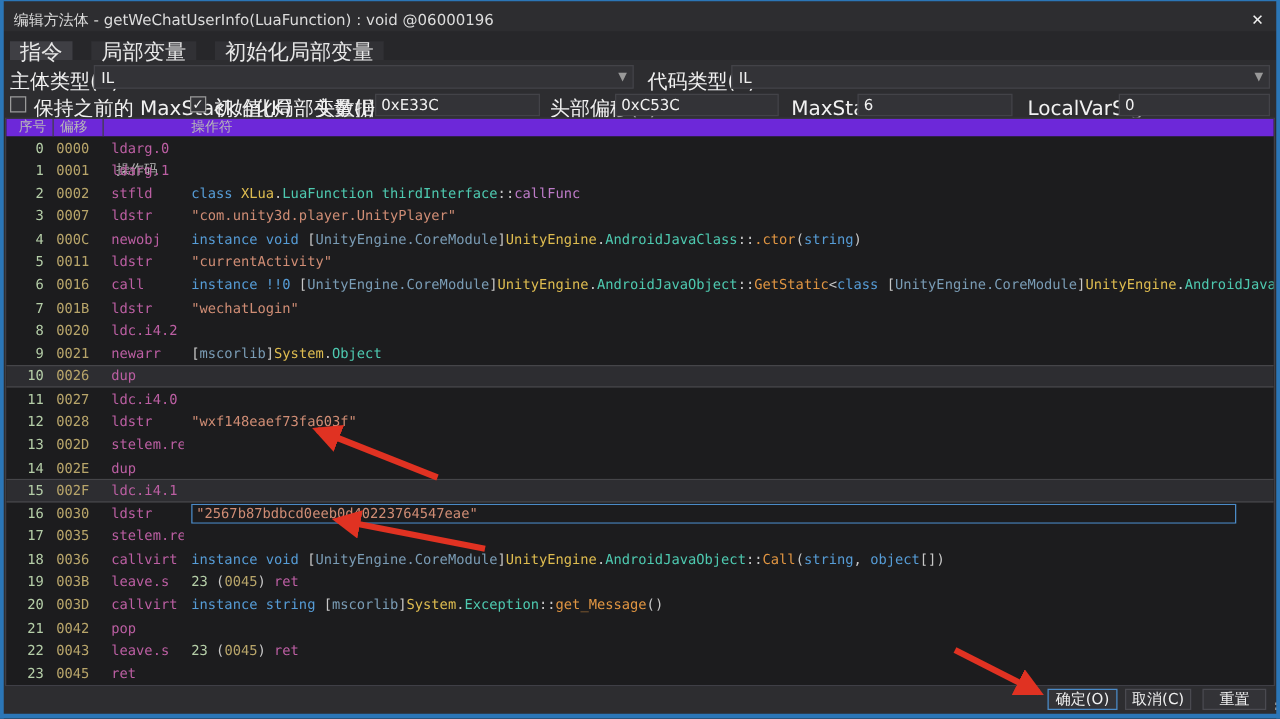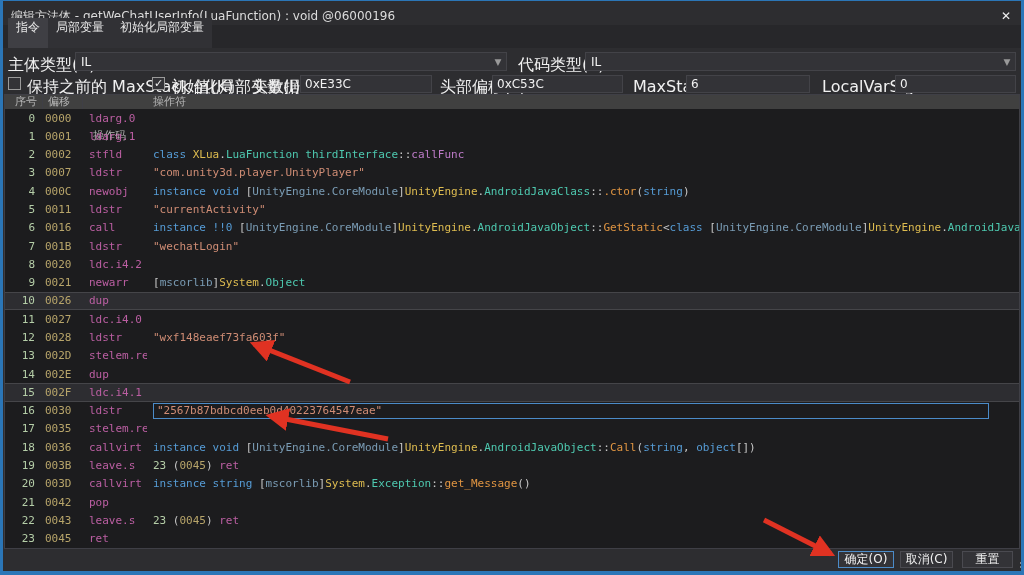--- a/index.html
+++ b/index.html
@@ -13,38 +13,38 @@
   #edge-bottom{left:0;bottom:0;width:1024px;height:4px;}
 
   .titlebar{position:absolute;left:3px;top:4px;right:3px;height:24px;background:var(--titlebar_bg,#2D2D30);
             display:flex;align-items:center;}
   .title{font-size:12px;color:#DCDCDC;padding-left:8px;white-space:nowrap;}
   .close{margin-left:auto;width:22px;height:18px;margin-right:4px;text-align:center;line-height:18px;
          font-size:12px;color:#F1F1F1;cursor:pointer;}
 
   .tabstrip{position:absolute;left:3px;top:25px;right:3px;height:23px;background:var(--panel_dark,#27272A);
             display:flex;align-items:flex-end;padding-left:5px;box-sizing:border-box;}
-  .tab{height:30px;line-height:19px;padding:0 8px;font-size:12px;background:#313135;color:#E8E8E8;margin-right:0;}
+  .tab{height:15px;line-height:19px;padding:0 8px;font-size:17px;background:#313135;color:#E8E8E8;margin-right:15px;}
   .tab.active{background:#3F3F44;}
 
   .label{position:absolute;font-size:16px;color:#F1F1F1;white-space:nowrap;}
   .combo{position:absolute;height:19px;background:var(--input_bg,#333337);border:1px solid var(--input_border,#434348);
          box-sizing:border-box;display:flex;align-items:center;font-size:12px;}
   .combo .val{padding-left:5px;flex:1;}
   .combo .arr{width:16px;text-align:center;color:#999;font-size:9px;}
   .tbox{position:absolute;height:18px;background:var(--input_bg,#333337);border:1px solid var(--input_border,#434348);
         box-sizing:border-box;color:#F1F1F1;font-size:12px;padding:0 4px;outline:none;
         font-family:"DejaVu Sans","Liberation Sans",sans-serif;}
   .cb{position:absolute;width:13px;height:13px;background:#333337;border:1px solid #9A9A9A;box-sizing:border-box;
       font-size:11px;line-height:11px;text-align:center;color:#F1F1F1;cursor:pointer;}
 
   .tablewrap{position:absolute;left:4px;top:94px;width:1016px;height:455px;background:var(--table_bg,#1C1C1E);
              border:1px solid #3F3F46;box-sizing:border-box;overflow:hidden;
              font-family:"DejaVu Sans Mono","Liberation Mono",monospace;font-size:11px;}
-  .thead{display:flex;height:14px;background:#404040;color:#B8B8B8;
+  .thead{display:flex;height:14px;background:#6d28d9;color:#B8B8B8;
          font-family:"DejaVu Sans","Liberation Sans",sans-serif;font-size:11px;line-height:14px;}
   .th{box-sizing:border-box;border-right:1px solid #3F3F46;}
   .th:last-child{border-right:none;}
   .th.c0{width:38px;padding-left:10px;}
   .th.c1{width:40px;padding-left:5px;}
   .th.c2{width:64px;padding-left:10px;margin-top:34px;}
   .th.c3{flex:1;padding-left:6px;}
   .trow{display:flex;height:18.29px;align-items:center;white-space:nowrap;}
   .trow.hl{background:var(--row_highlight,#2D2D31);box-shadow:inset 0 1px 0 #454549, inset 0 -1px 0 #454549;}
   .td{box-sizing:border-box;overflow:hidden;}

